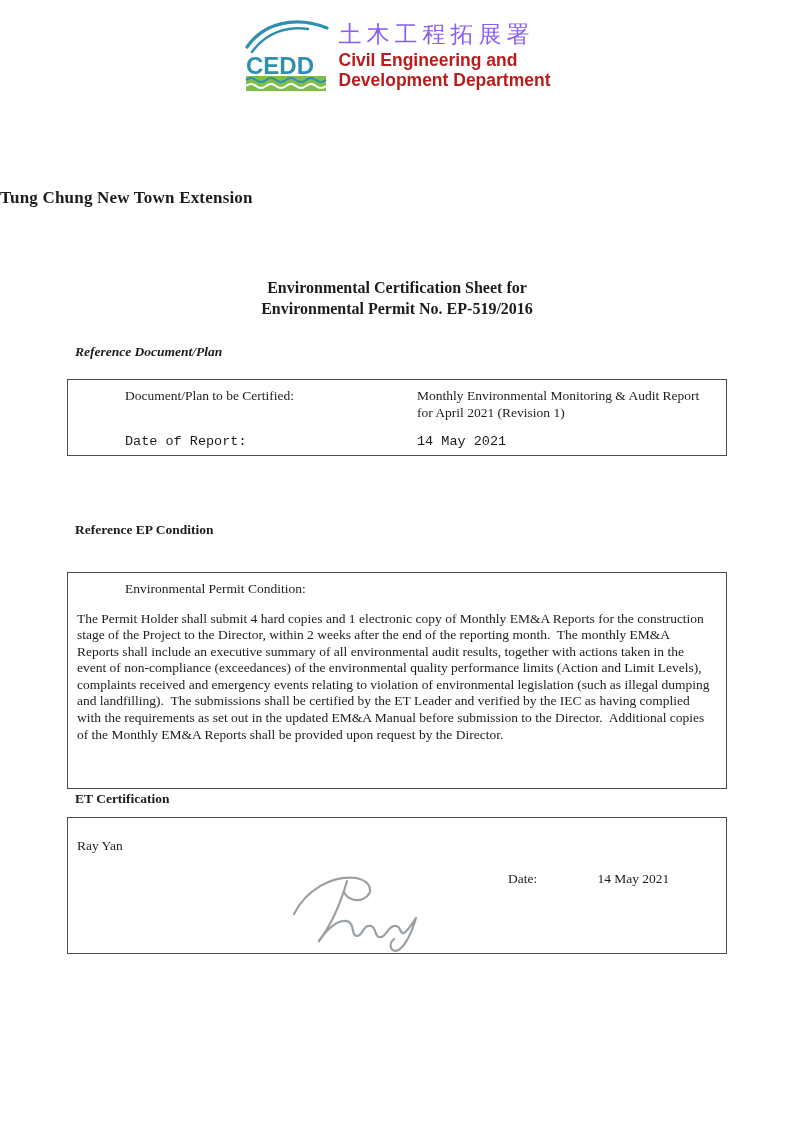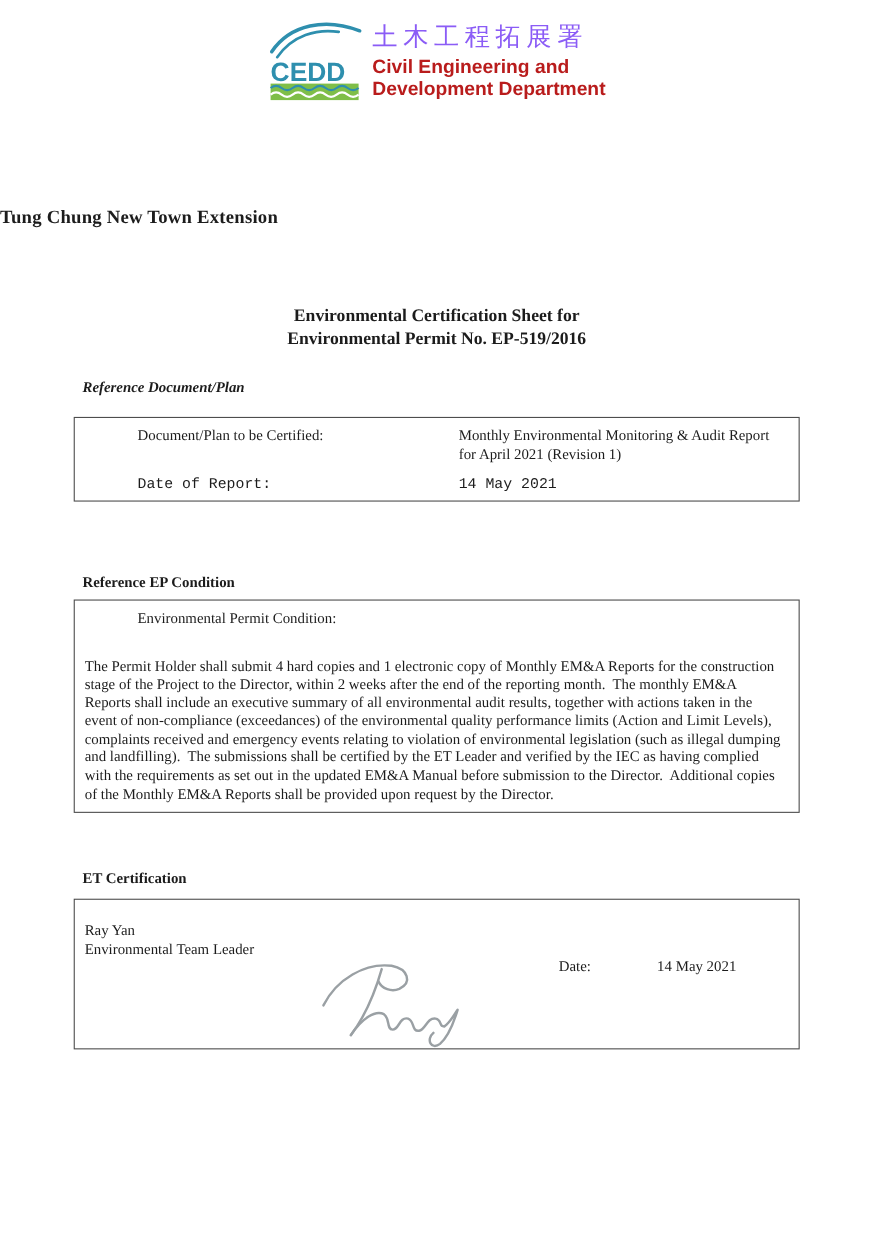--- a/index.html
+++ b/index.html
@@ -84,33 +84,33 @@
   .box {
     position: absolute;
     left: 67px;
     width: 660px;
     border: 1px solid #4d4d4d;
     box-sizing: border-box;
     font-size: 13.5px;
     line-height: 16.5px;
   }
   .box1 { top: 379px; height: 77px; padding: 8px 12px 8px 9px; }
-  .box2 { top: 545px; height: 194px; padding: 8px 12px 8px 9px; }
+  .box2 { top: 572px; height: 217px; padding: 8px 12px 8px 9px; }
   .box3 { top: 817px; height: 137px; padding: 6px 12px 6px 9px; }
 
   .kv-row {
     display: grid;
     grid-template-columns: 292px 1fr;
     align-items: start;
     margin-left: 48px;
   }
   .kv-row + .kv-row { margin-top: 13px; font-family: Liberation Mono, monospace; }
 
   .condition-text {
-    margin-top: 27px;
+    margin-top: 13px;
     white-space: pre-wrap;
     line-height: 16.6px;
   }
 
   .statement { white-space: pre-wrap; }
 
   .signatory { margin-top: 14px; line-height: 16.5px; }
 
   .date-row {
     position: absolute;
@@ -174,21 +174,20 @@
     <div class="kv-row">
       <div>Environmental Permit Condition:</div>
     </div>
     <div class="condition-text">The Permit Holder shall submit 4 hard copies and 1 electronic copy of Monthly EM&amp;A Reports for the construction stage of the Project to the Director, within 2 weeks after the end of the reporting month.  The monthly EM&amp;A Reports shall include an executive summary of all environmental audit results, together with actions taken in the event of non-compliance (exceedances) of the environmental quality performance limits (Action and Limit Levels), complaints received and emergency events relating to violation of environmental legislation (such as illegal dumping and landfilling).  The submissions shall be certified by the ET Leader and verified by the IEC as having complied with the requirements as set out in the updated EM&amp;A Manual before submission to the Director.  Additional copies of the Monthly EM&amp;A Reports shall be provided upon request by the Director.</div>
   </div>
 
   <h3 class="sec-heading sec3-heading">ET Certification</h3>
   <div class="box box3">
     <div class="signatory">
       <div>Ray Yan</div>
-      <div>Environmental Team Leader</div>
     </div>
     <svg class="signature-svg" viewBox="0 0 135 85" aria-hidden="true">
       <g stroke="#9aa0a4" stroke-width="2.2" fill="none" stroke-linecap="round" stroke-linejoin="round">
         <path d="M8 46 C20 22 46 7 70 10 C85 13 89 25 77 31 C70 34 61 31 58 24"></path>
         <path d="M61 13 C55 34 45 57 33 73"></path>
         <path d="M33 73 C43 58 55 50 63 54 C69 58 65 68 71 68 C77 68 77 56 85 58 C91 60 88 70 95 69 C101 68 102 57 110 58 C116 59 113 66 118 65"></path>
         <path d="M118 65 C123 62 127 54 130 50 C127 60 122 74 114 81 C106 87 101 77 108 71"></path>
       </g>
     </svg>
     <div class="date-row">

